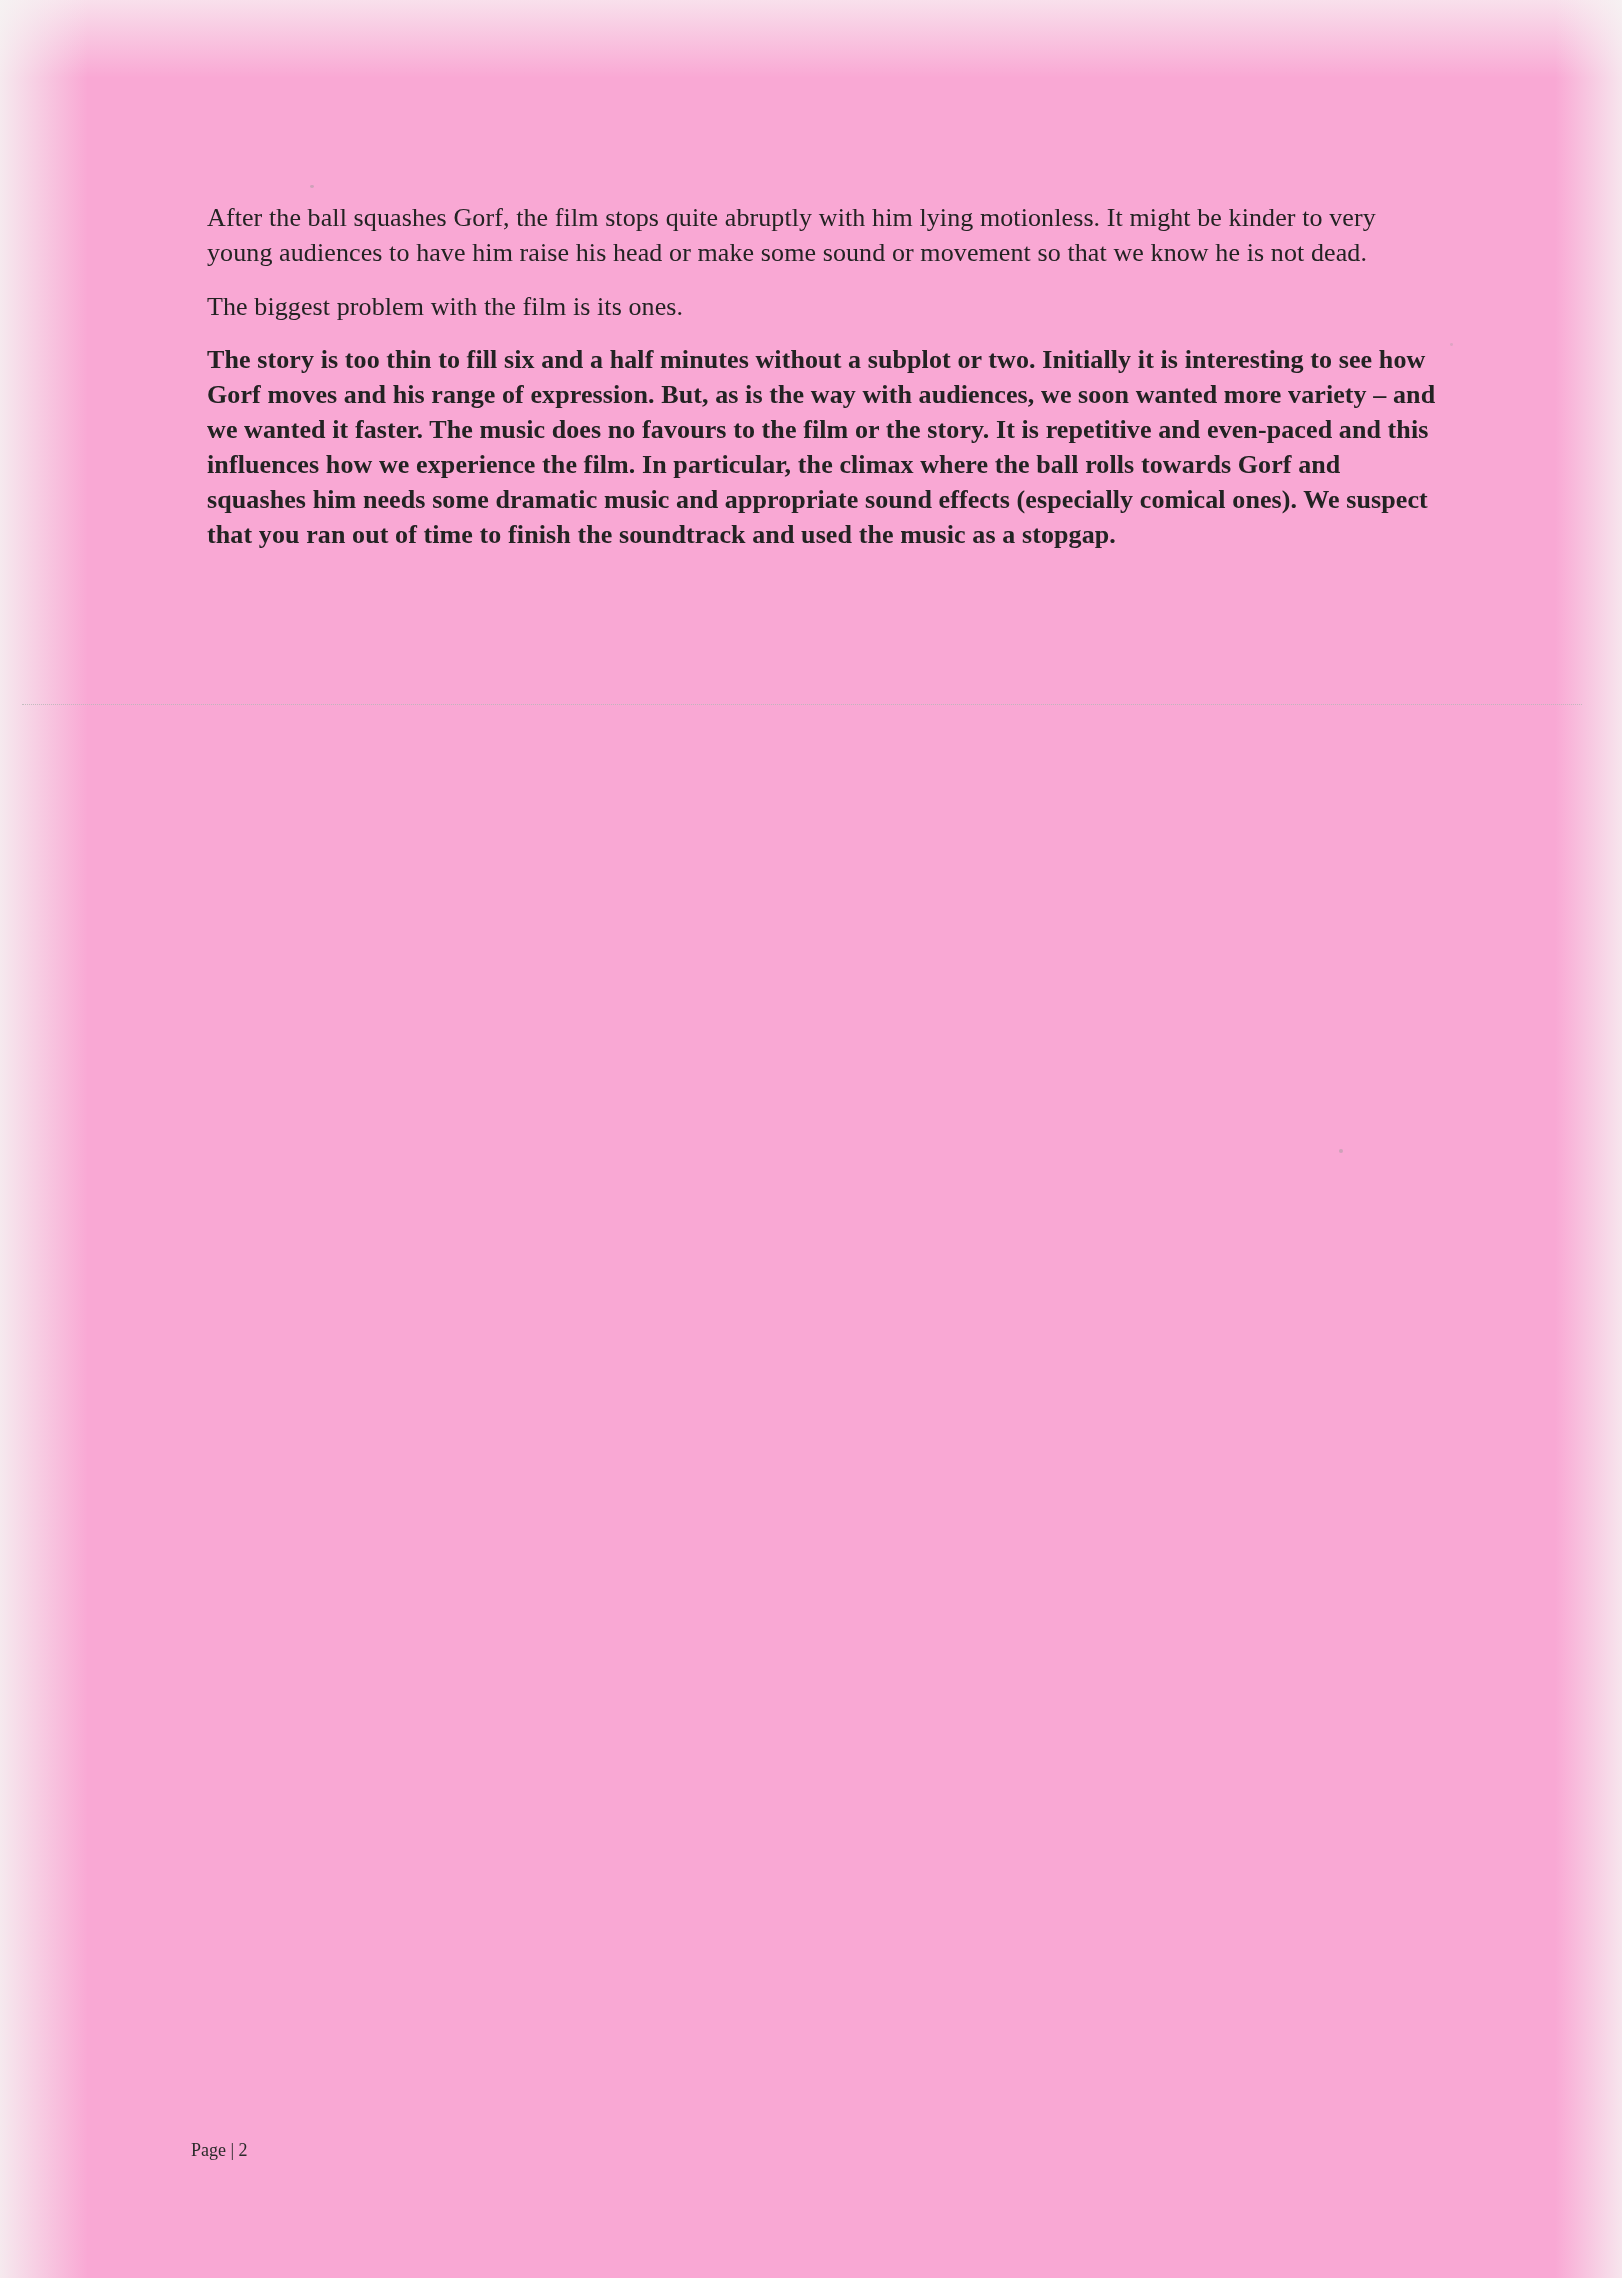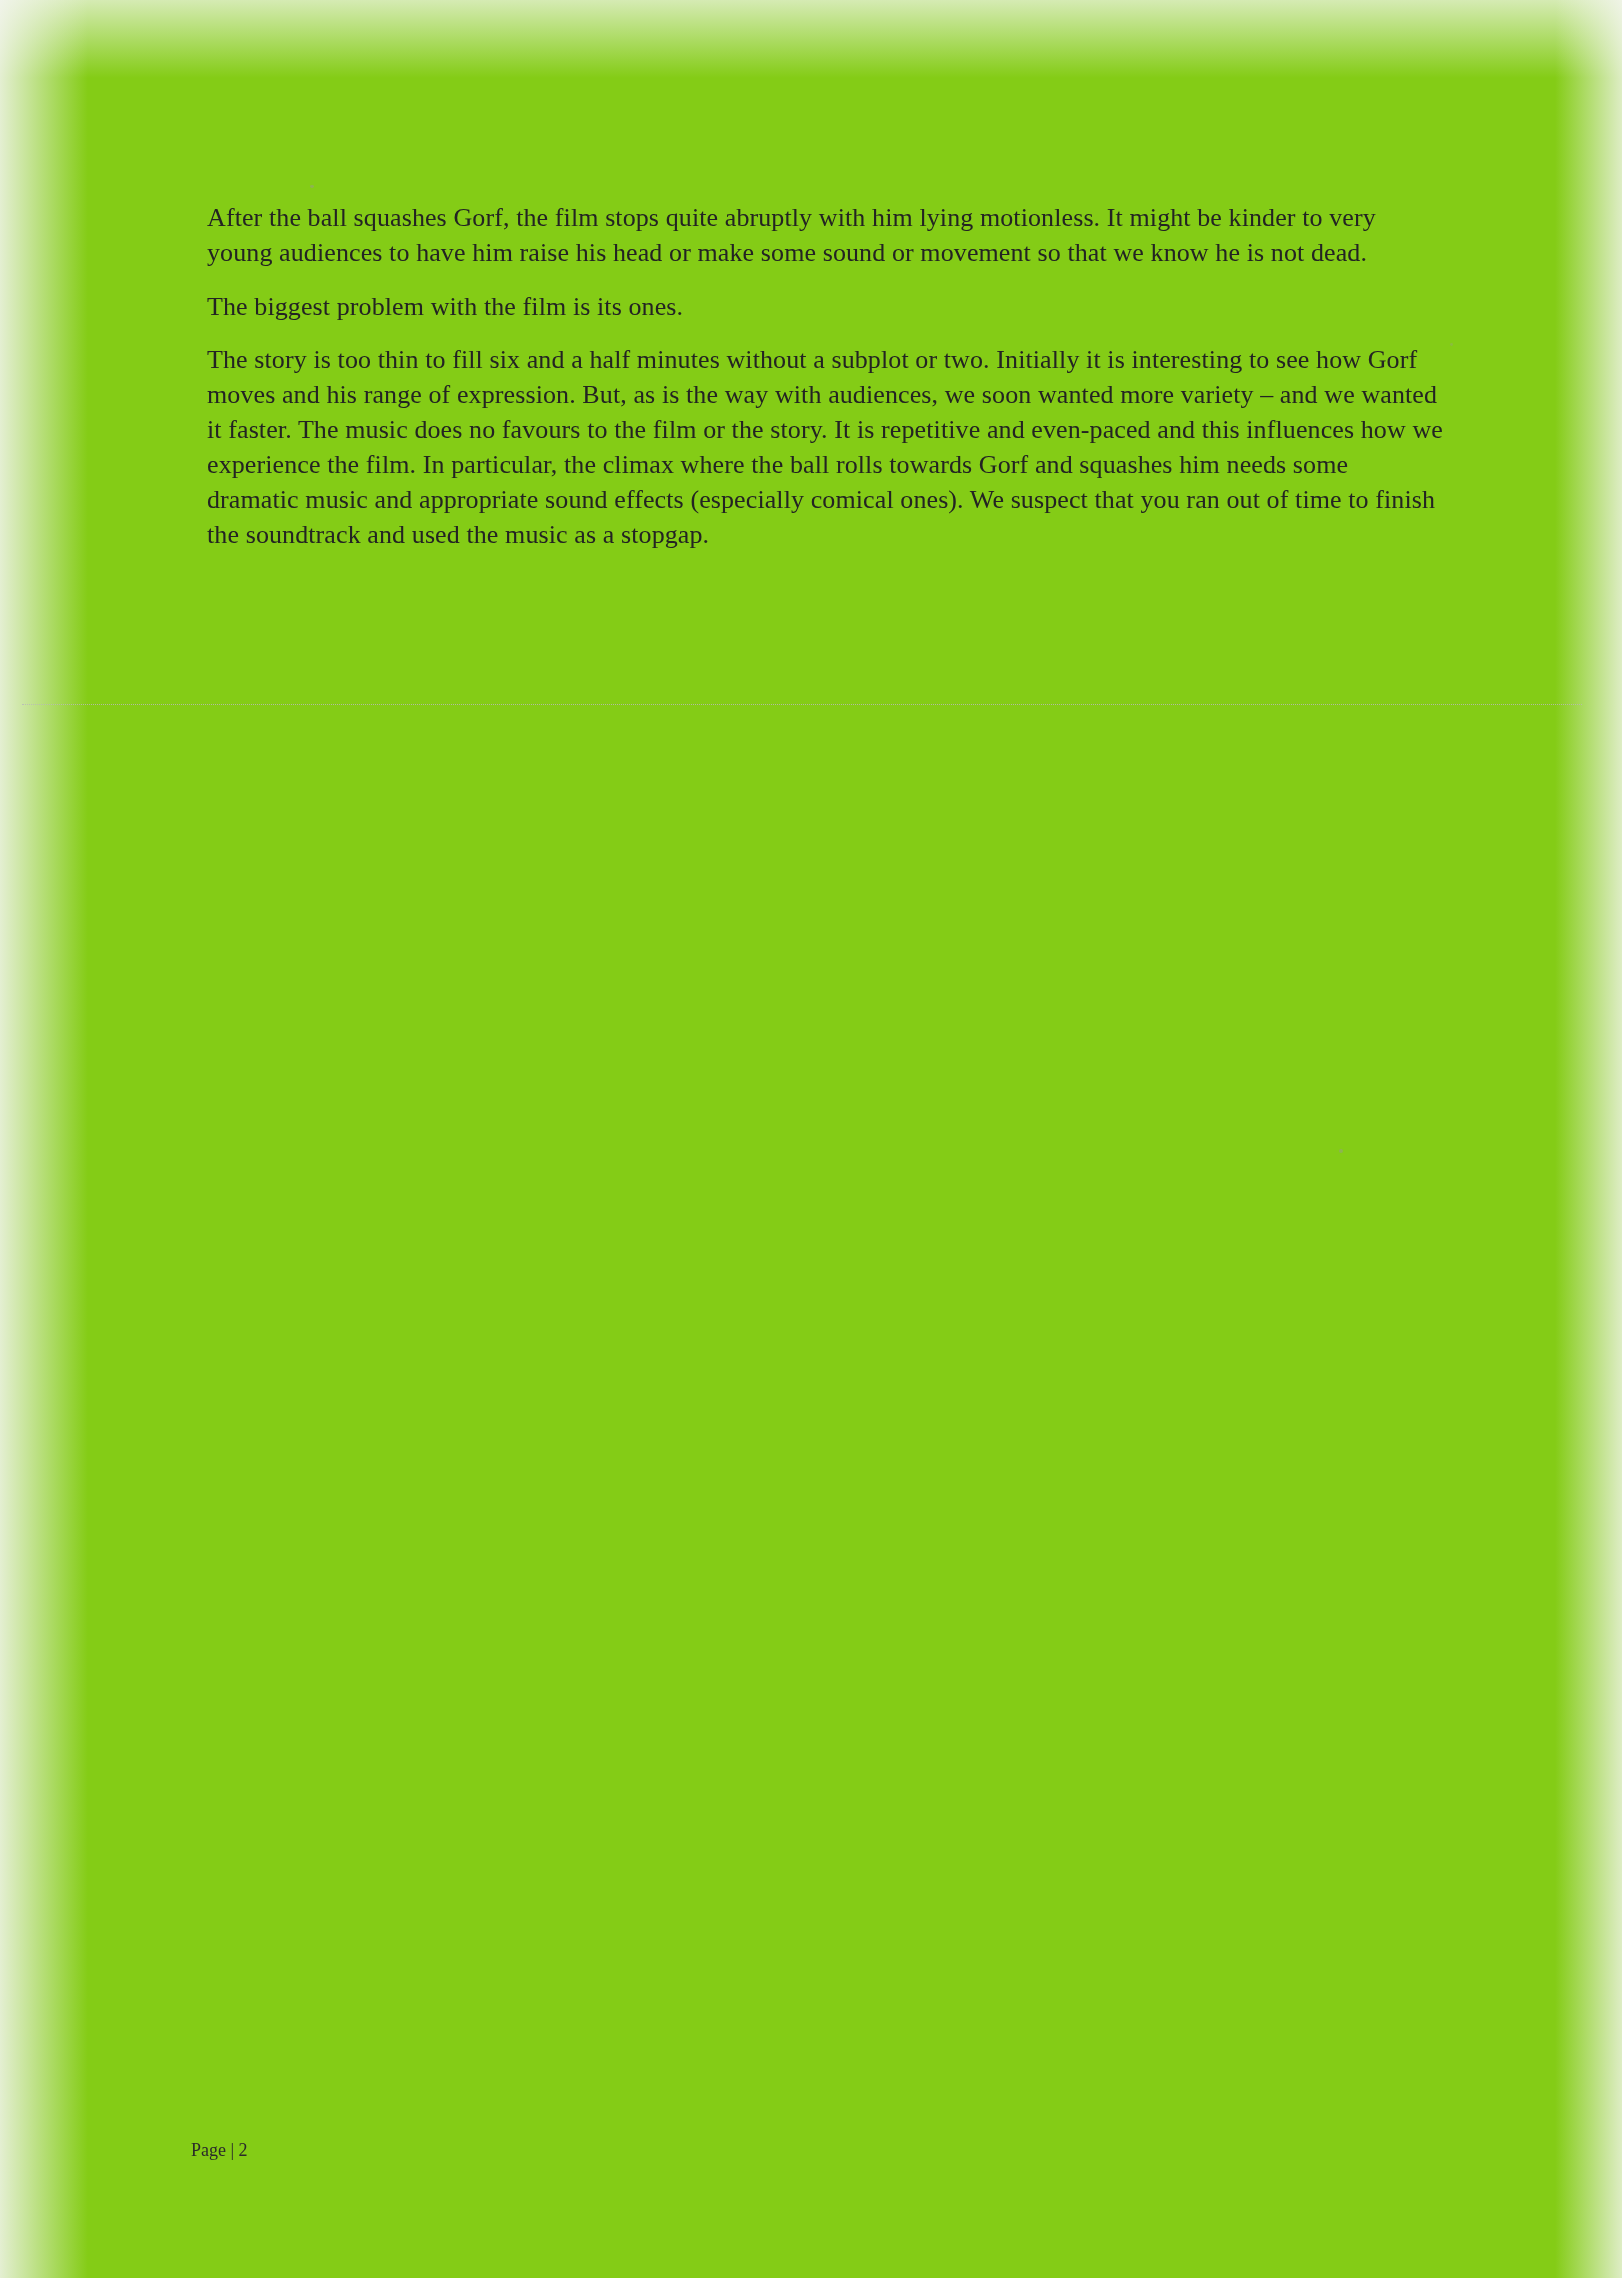--- a/index.html
+++ b/index.html
@@ -11,21 +11,21 @@
     width: 1623px;
     height: 2278px;
     font-family: "Liberation Serif", serif;
     color: #1a1a1a;
     position: relative;
     overflow: hidden;
   }
   .page {
     position: absolute;
     inset: 0;
-    background: #84cc16;
+    background: #f9a8d4;
   }
   
   .paper-tint {
     position: absolute;
     inset: 0;
     background:
       linear-gradient(to right, rgba(245,245,243,0.85) 0px, rgba(255,255,255,0) 88px),
       linear-gradient(to left, rgba(246,246,244,0.8) 0px, rgba(255,255,255,0) 68px),
       linear-gradient(to bottom, rgba(248,248,246,0.7) 0px, rgba(255,255,255,0) 78px);
     pointer-events: none;
@@ -38,21 +38,21 @@
   }
   p.para {
     margin: 0 0 18.5px 0;
     font-size: 26px;
     line-height: 35px;
     color: #232323;
     text-align: left;
     letter-spacing: 0.1px;
     font-family: "Liberation Serif", serif;
   }
-  p.para:last-child { margin-bottom: 0; }
+  p.para:last-child { margin-bottom: 0; font-weight: bold; }
 
   .divider {
     position: absolute;
     left: 21.5px;
     top: 704px;
     width: 1560px;
     height: 1px;
     border-top: 1px dotted #b9b9b9;
     opacity: 0.85;
   }

